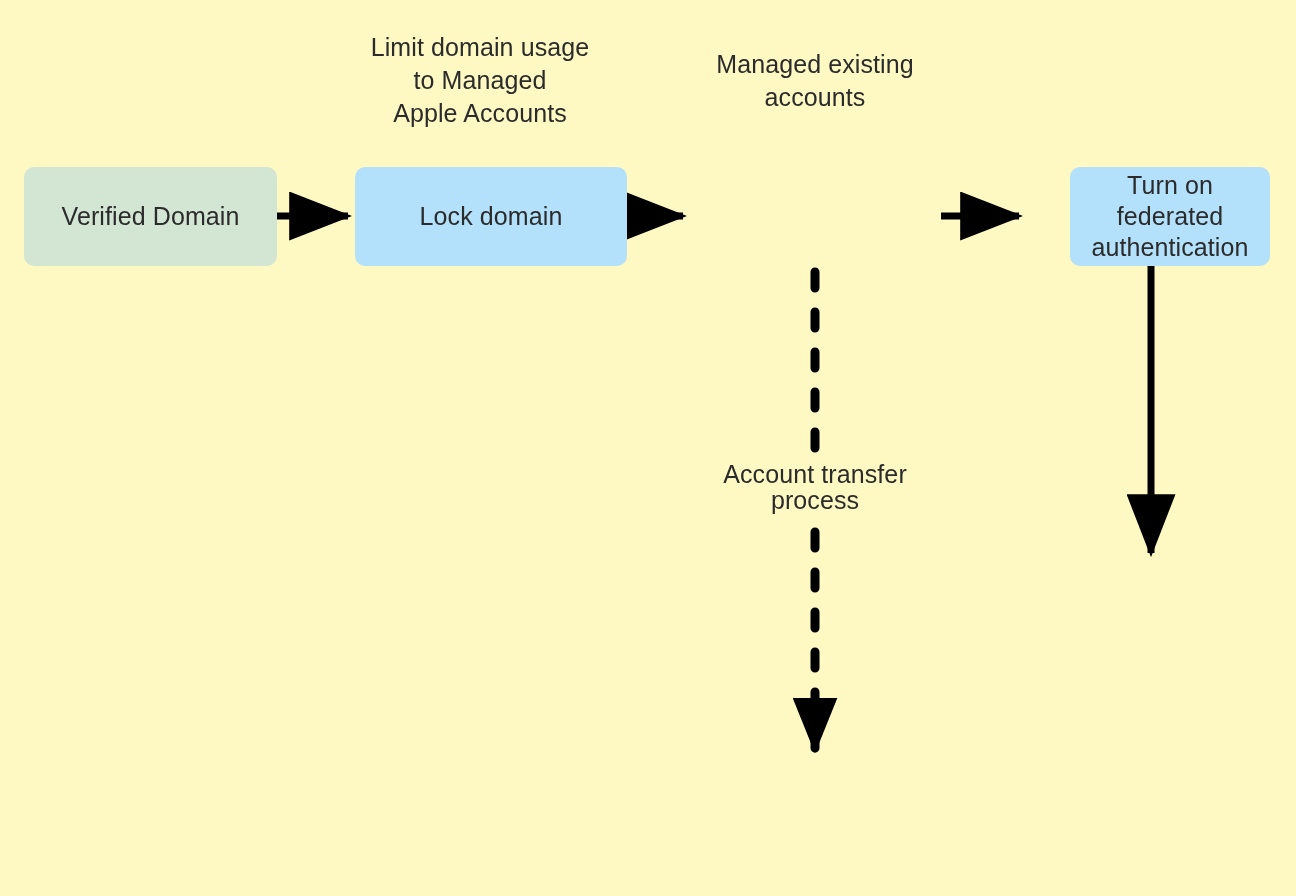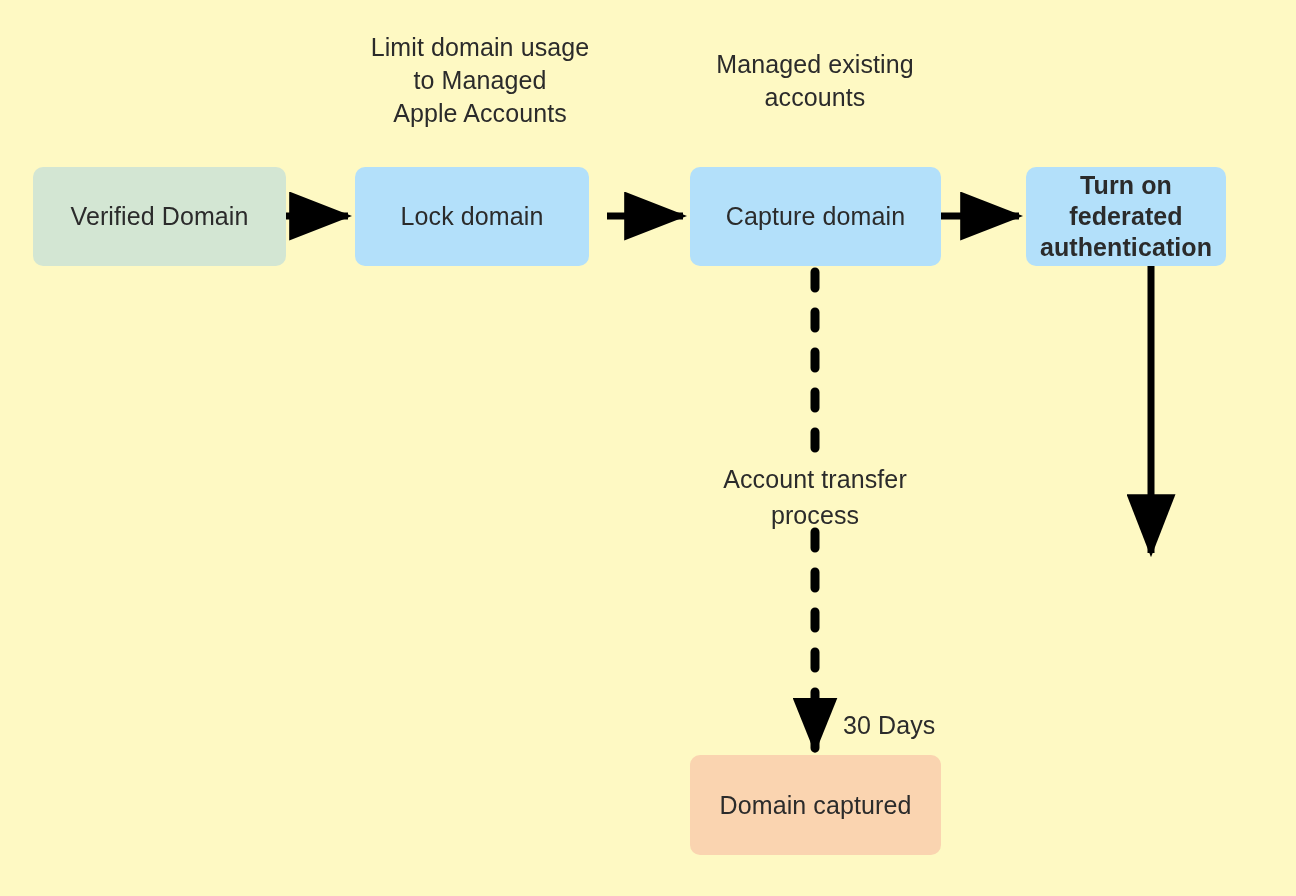--- a/index.html
+++ b/index.html
@@ -42,21 +42,21 @@
     font-size: 25px;
     line-height: 33px;
     color: #2b2b2b;
     letter-spacing: 0.1px;
     white-space: pre-line;
   }
   .edge-label {
     position: absolute;
     text-align: center;
     font-size: 25px;
-    line-height: 36px;
+    line-height: 26px;
     color: #2b2b2b;
     letter-spacing: 0.1px;
     white-space: pre-line;
   }
   svg.arrows {
     position: absolute;
     left: 0;
     top: 0;
     width: 1296px;
     height: 896px;
@@ -92,30 +92,27 @@
   </svg>
 
   <div class="caption" style="left:330px; top:31px; width:300px;">Limit domain usage
 to Managed
 Apple Accounts</div>
 
   <div class="caption" style="left:665px; top:48px; width:300px;">Managed existing
 accounts</div>
 
 
-  <div class="node green" style="left:24px; top:167px; width:253px; height:99px;margin-left:9px;">Verified Domain</div>
+  <div class="node green" style="left:24px; top:167px; width:253px; height:99px;">Verified Domain</div>
 
-  <div class="node blue" style="left:355px; top:167px; width:234px; height:99px;">Lock domain</div>
+  <div class="node blue" style="left:355px; top:167px; width:272px; height:99px;">Lock domain</div>
 
-  <div class="node blue" style="left:690px; top:167px; width:251px; height:99px;">Capture domain</div>
 
-  <div class="node blue" style="left:1026px; top:167px; width:200px; height:99px; white-space:pre-line;font-weight:bold;">Turn on federated
+  <div class="node blue" style="left:1070px; top:167px; width:200px; height:99px; white-space:pre-line;">Turn on federated
 authentication</div>
 
 
-  <div class="node orange" style="left:690px; top:755px; width:251px; height:100px;">Domain captured</div>
 
   <div class="edge-label" style="left:665px; top:461px; width:300px;">Account transfer
 process</div>
 
-  <div class="edge-label" style="left:843px; top:707px; width:200px; text-align:left;">30 Days</div>
 
 </div>
 
 </body></html>

